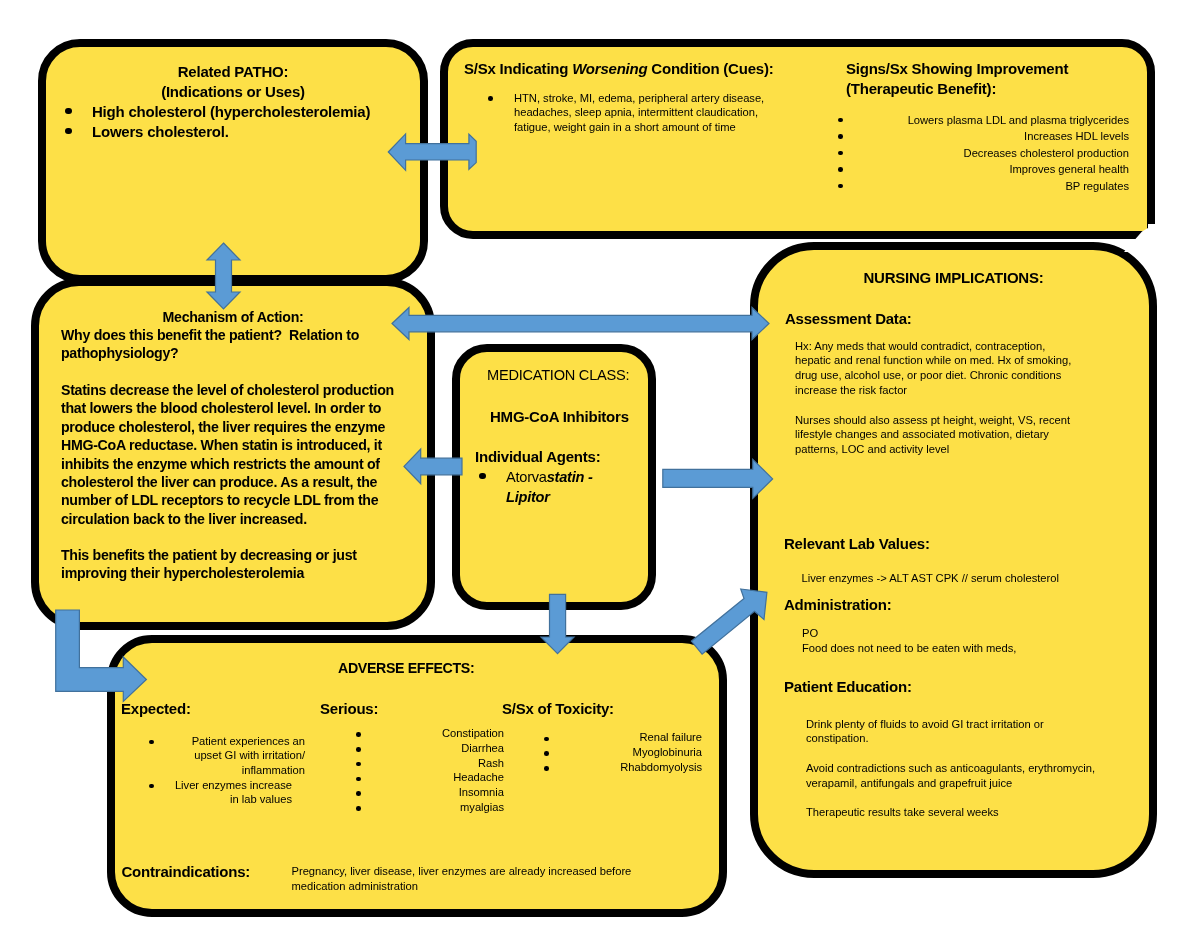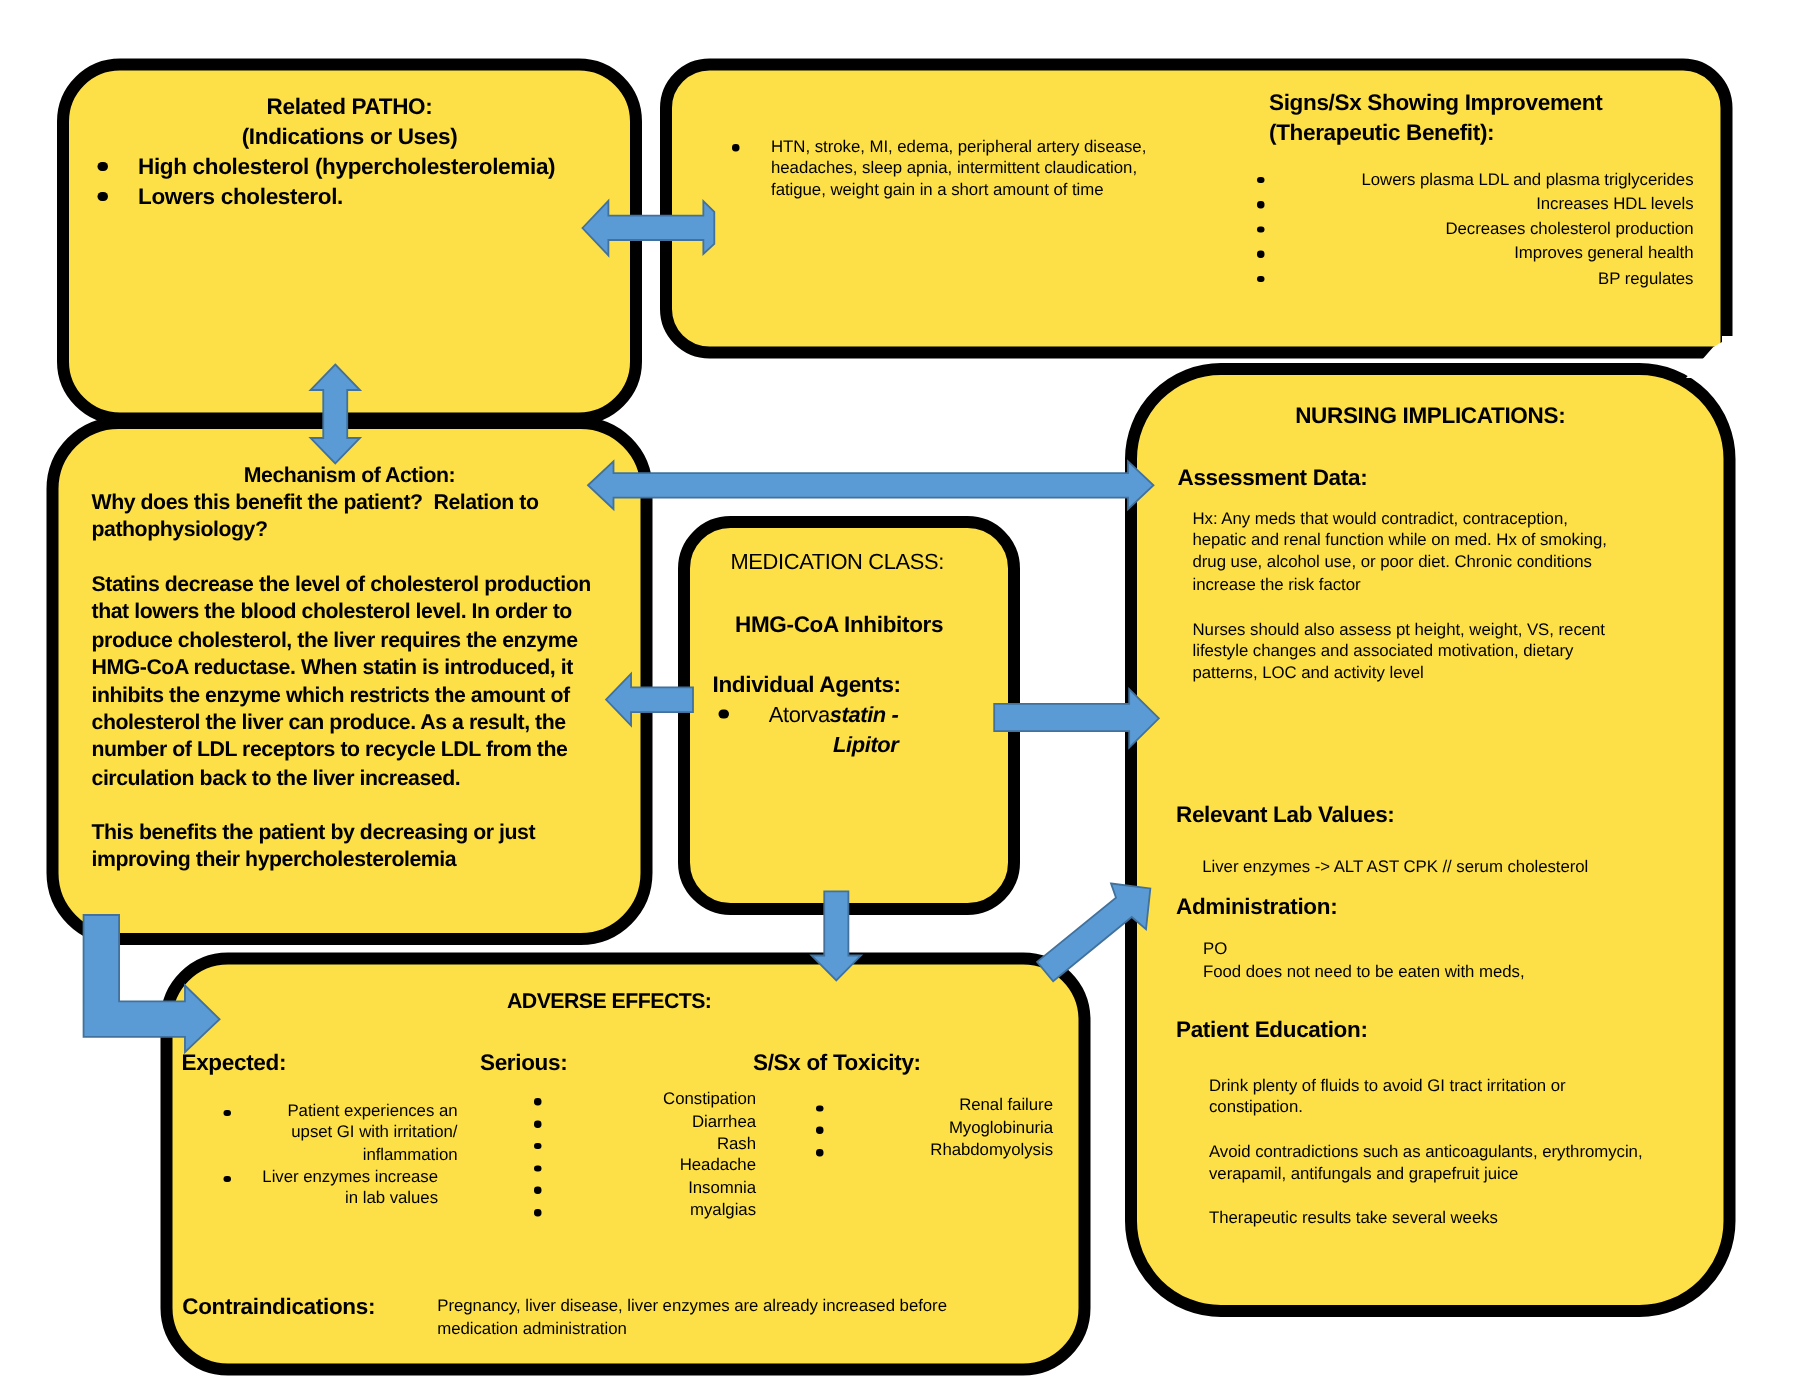--- a/index.html
+++ b/index.html
@@ -28,21 +28,21 @@
   #benefit-list > li{padding-left:29px;}
   #expected-list > li{padding-left:27px;}
   #expected-list > li:nth-child(1){max-width:131px;}
   #expected-list > li:nth-child(2){max-width:118px;}
   ul.bl3 > li:before{content:"";position:absolute;left:2.4px;top:6.2px;width:4.6px;height:4.6px;border-radius:50%;background:#000;}
 
   
   #box-patho   {left:38px;  top:39px;  width:390px; height:244px;border-radius:42px;}
   #box-cues    {left:440px; top:39px;  width:715px; height:200px;border-radius:33px 33px 0 33px;}
   #box-moa     {left:31px;  top:278px; width:404px; height:352px;border-radius:48px;}
-  #box-medclass{left:452px; top:344px; width:228px; height:266px;border-radius:35px;text-align:right;}
+  #box-medclass{left:452px; top:344px; width:204px; height:266px;border-radius:35px;}
   #box-nursing {left:750px; top:242px; width:407px; height:636px;border-radius:64px;}
   #box-adverse {left:107px; top:634.5px; width:620px; height:282.5px;border-radius:45px;}
 </style>
 </head>
 <body>
 
 <div class="stage">
 
   <svg class="arrows" viewBox="0 0 1200 927" width="1200" height="927">
     <g fill="#5B9BD5" stroke="#41719C" stroke-width="1.2" stroke-linejoin="miter">
@@ -68,20 +68,21 @@
   <div class="box" id="box-patho">
     <div class="t15 ctr" style="left:0;right:0;top:14.5px;">Related PATHO:</div>
     <div class="t15 ctr" style="left:0;right:0;top:34.5px;">(Indications or Uses)</div>
     <ul class="bl t15" style="left:14px;top:54.5px;width:370px;">
       <li>High cholesterol (hypercholesterolemia)</li>
       <li>Lowers cholesterol.</li>
     </ul>
   </div>
 
   <div class="box" id="box-cues">
+    <div class="t15" style="left:16px;top:12px;white-space:nowrap;"><span>S/Sx Indicating </span><span class="it">Worsening</span><span> Condition (Cues):</span></div>
     <ul class="bl2 t11" style="left:40px;top:43.5px;width:285px;line-height:14.85px;">
       <li>HTN, stroke, MI, edema, peripheral artery disease, headaches, sleep apnia, intermittent claudication, fatigue, weight gain in a short amount of time</li>
     </ul>
     <div class="t15" style="left:398px;top:11.5px;">Signs/Sx Showing Improvement</div>
     <div class="t15" style="left:398px;top:32px;">(Therapeutic Benefit):</div>
     <ul class="bl3 t11" id="benefit-list" style="left:388px;top:64.5px;width:293px;line-height:16.5px;">
       <li>Lowers plasma LDL and plasma triglycerides</li>
       <li>Increases HDL levels</li>
       <li>Decreases cholesterol production</li>
       <li>Improves general health</li>

